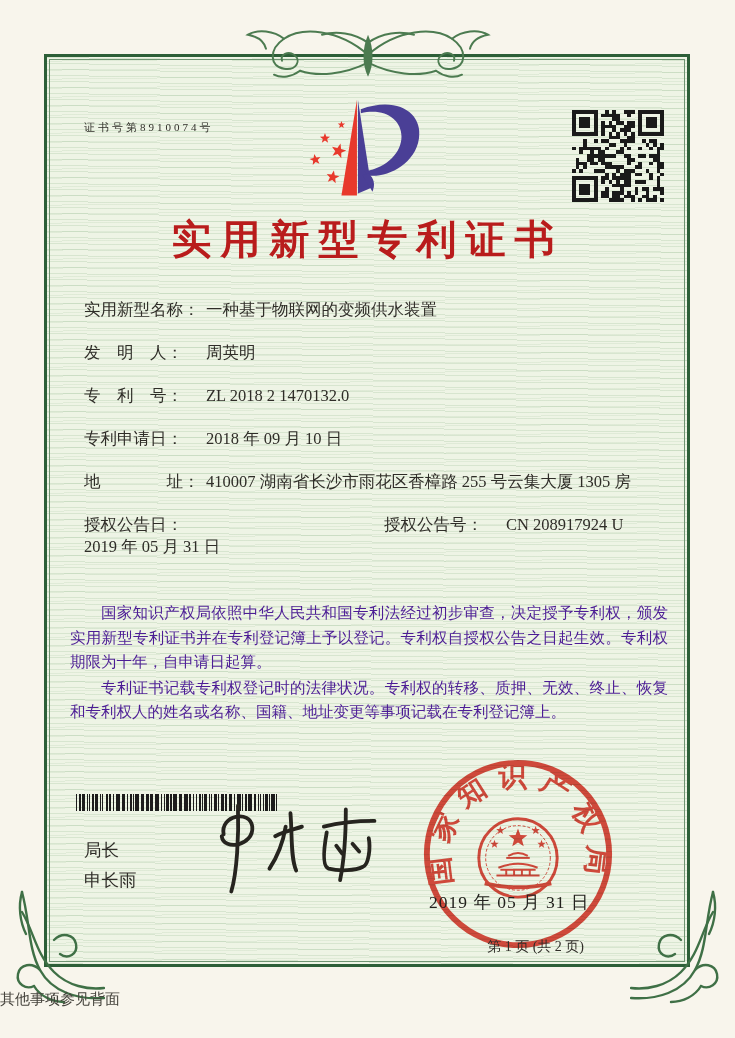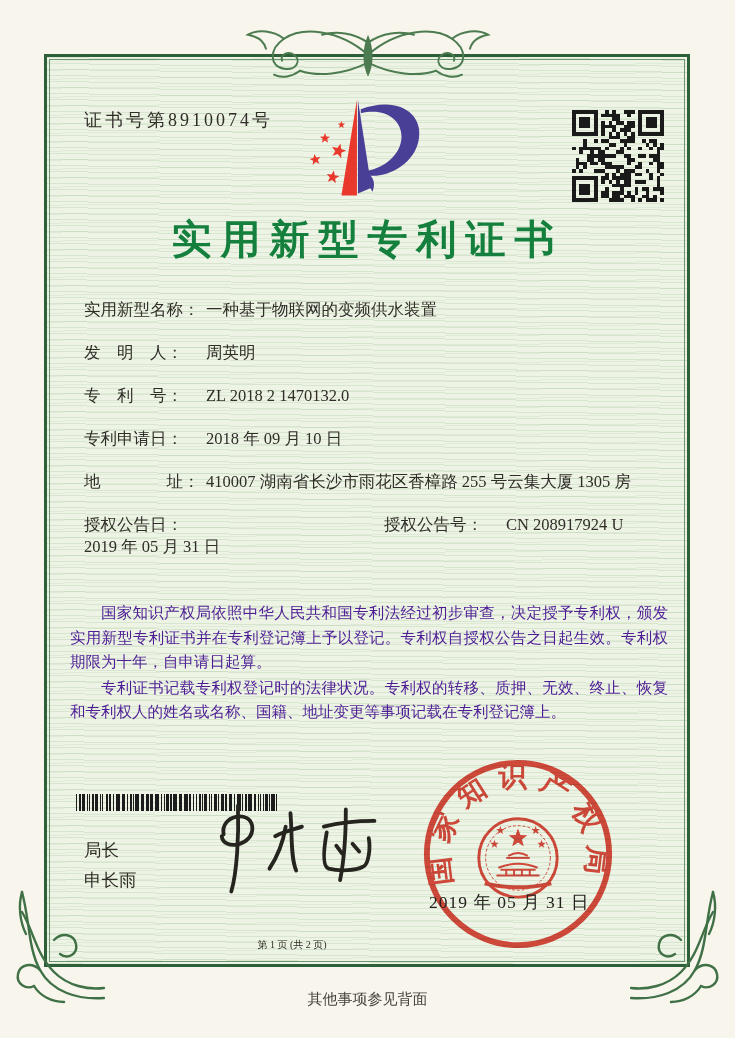--- a/index.html
+++ b/index.html
@@ -16,28 +16,28 @@
     background-image:
       repeating-linear-gradient(0.8deg, rgba(124,170,120,.20) 0 1px, rgba(124,170,120,0) 1px 6px),
       repeating-linear-gradient(-0.6deg, rgba(124,170,120,.13) 0 1px, rgba(124,170,120,0) 1px 9px);
   }
   .frame-inner { position:absolute; inset:2px; border:1px solid #6e9371; }
   .ornament-top { position:absolute; left:50%; top:56px; transform:translate(-50%,-52%); }
   .flourish { position:absolute; }
   .flourish.left { left:10px; top:886px; }
   .flourish.right { left:630px; top:886px; transform:scaleX(-1); }
 
-  .cert-no { position:absolute; left:84px; top:108px; font-size:18px; letter-spacing:3px;text-align:center; }
+  .cert-no { position:absolute; left:84px; top:120px; font-size:11px; letter-spacing:3px;text-align:center; }
 
   .logo { position:absolute; left:293px; top:94px; }
   .qr { position:absolute; left:572px; top:110px; width:92px; height:92px; }
 
   .title {
     position:absolute; left:0; top:212px; width:735px; text-align:center;
-    font-size:40px; font-weight:700; letter-spacing:9px; color:#15803d;
+    font-size:40px; font-weight:700; letter-spacing:9px; color:#b91c1c;
   }
 
   .fields { position:absolute; left:84px; top:299px; width:585px; font-size:16.5px; }
   .row { white-space:nowrap; height:22px; line-height:22px; margin-bottom:21px; display:flex; }
   .row .lab { display:inline-block; width:122px; white-space:pre; }
   .row .grp1 { display:flex; width:300px;flex-direction:column; }
   .row .grp2 { display:flex; }
 
   .notice { position:absolute; left:70px; top:601px; width:598px; font-size:15.5px;
             line-height:24.5px; text-align:justify; color:#4c1d95; }
@@ -45,22 +45,22 @@
 
   .barcode { position:absolute; left:76px; top:794px; }
 
   .director { position:absolute; left:84px; top:835px; font-size:17.5px; line-height:30px; }
   .sig { position:absolute; left:195px; top:798px; }
 
   .seal { position:absolute; left:420px; top:756px; opacity:.88; mix-blend-mode:multiply; }
   .seal-date { position:absolute; left:429px; top:890px; font-size:17.5px; letter-spacing:1px;
                color:#23221e; z-index:5; }
 
-  .page-info { position:absolute; left:0; top:938px; width:584px; text-align:center; font-size:10px; }
-  .back-note { position:absolute; left:0; top:990px; width:735px; text-align:center; font-size:15px; color:#45433c; }
+  .page-info { position:absolute; left:0; top:938px; width:584px; text-align:right; font-size:14px; }
+  .back-note { position:absolute; left:0; top:990px; width:735px; text-align:left; font-size:15px; color:#45433c; }
 </style>
 </head>
 <body>
 
 <div class="photo">
 
   <div class="frame">
     <div class="frame-inner"></div>
   </div>
 

